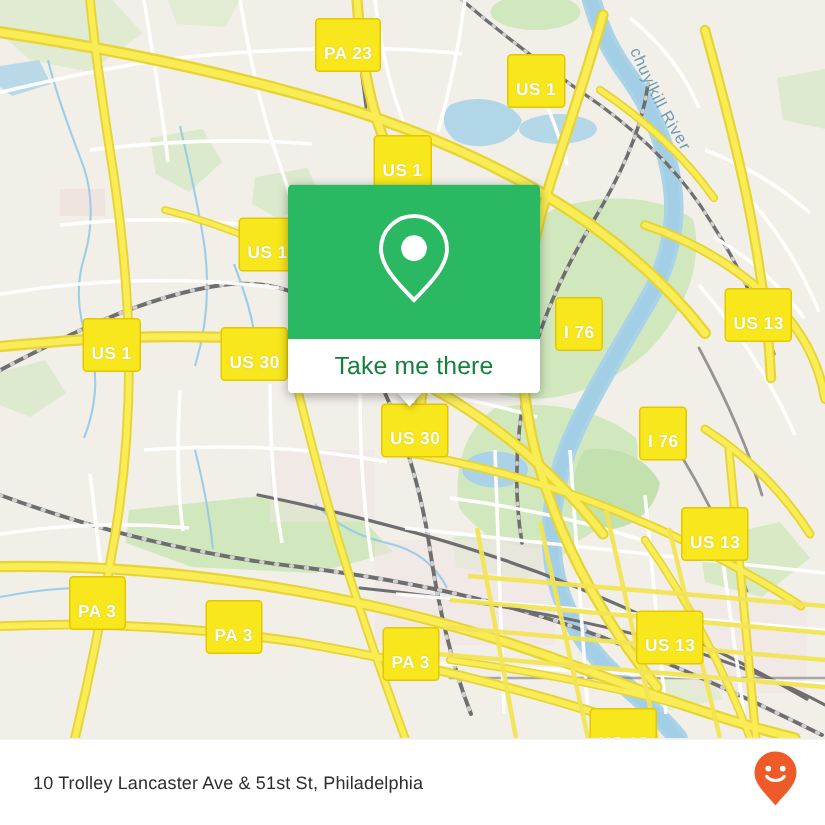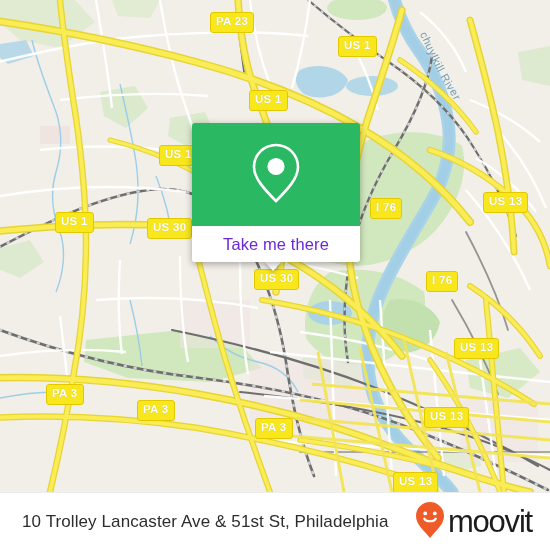--- a/index.html
+++ b/index.html
@@ -27,21 +27,21 @@
   
   .shield{
     position:absolute;z-index:30;
     background:#f8e71c;
     border:1.6px solid #e3c800;
     border-radius:3px;
     color:#fff;
     font-weight:bold;
     font-size:11.5px;
     line-height:1;
-    padding:3px 5px 4px 5px;
+    padding:18px 5px 4px 5px;
     letter-spacing:.3px;
     white-space:nowrap;
     text-shadow:0 0 1px rgba(0,0,0,.18);
     font-family:"Liberation Sans", sans-serif;
   }
 
   
   .card{
     position:absolute;left:192px;top:123px;width:168px;
     border-radius:3px;
@@ -50,39 +50,39 @@
     z-index:60;
   }
   .card-top{
     background:#2ab862;height:103px;
     display:flex;align-items:center;justify-content:center;
   }
   .card-bottom{
     background:#fff;height:36px;
     display:flex;align-items:center;justify-content:center;
   }
-  .card-label{font-size:16.5px;color:#6d28d9;letter-spacing:.1px;}
+  .card-label{font-size:16.5px;color:#15803d;letter-spacing:.1px;}
   .card-tail{
     position:absolute;left:264px;top:261px;
     width:0;height:0;z-index:59;
     border-left:9px solid transparent;
     border-right:9px solid transparent;
     border-top:10px solid #fff;
     filter:drop-shadow(0 2px 2px rgba(0,0,0,.25));
   }
 
   
   .footer{
     position:absolute;left:0;top:492px;width:550px;height:58px;
     background:#fff;z-index:70;
     display:flex;align-items:center;justify-content:space-between;
     padding:0 18px 0 22px;box-sizing:border-box;
     border-top:1px solid #ececec;
   }
-  .footer-title{font-size:17px;color:#2d2d2d;letter-spacing:.1px;white-space:nowrap;}
+  .footer-title{font-size:12px;color:#2d2d2d;letter-spacing:.1px;white-space:nowrap;}
   .brand{display:flex;align-items:center;gap:3px;}
   .brand-word{font-size:31px;color:#1c1c1c;letter-spacing:-1.2px;line-height:1;font-weight:normal;}
   .watermark{
     position:absolute;left:0;top:492px;width:550px;height:58px;
     z-index:69;overflow:hidden;pointer-events:none;
   }
 </style>
 </head>
 <body>
 
@@ -331,17 +331,16 @@
     <div class="footer-title">10 Trolley Lancaster Ave &amp; 51st St, Philadelphia</div>
     <div class="brand">
       <span>
         <svg width="30" height="38" viewBox="0 0 30 38" aria-hidden="true">
           <path d="M15 1 C7.3 1 1 7.3 1 15 C1 23.4 9 29.5 15 37 C21 29.5 29 23.4 29 15 C29 7.3 22.7 1 15 1 Z" fill="#ef5a29"></path>
           <circle cx="10.2" cy="12.4" r="1.9" fill="#ffffff"></circle>
           <circle cx="19.8" cy="12.4" r="1.9" fill="#ffffff"></circle>
           <path d="M9.2 17.6 C11.4 21.2 18.6 21.2 20.8 17.6" stroke="#ffffff" stroke-width="2.1" fill="none" stroke-linecap="round"></path>
         </svg>
       </span>
-      <span class="brand-word">moovit</span>
     </div>
   </div>
 
 </div>
 
 </body></html>

